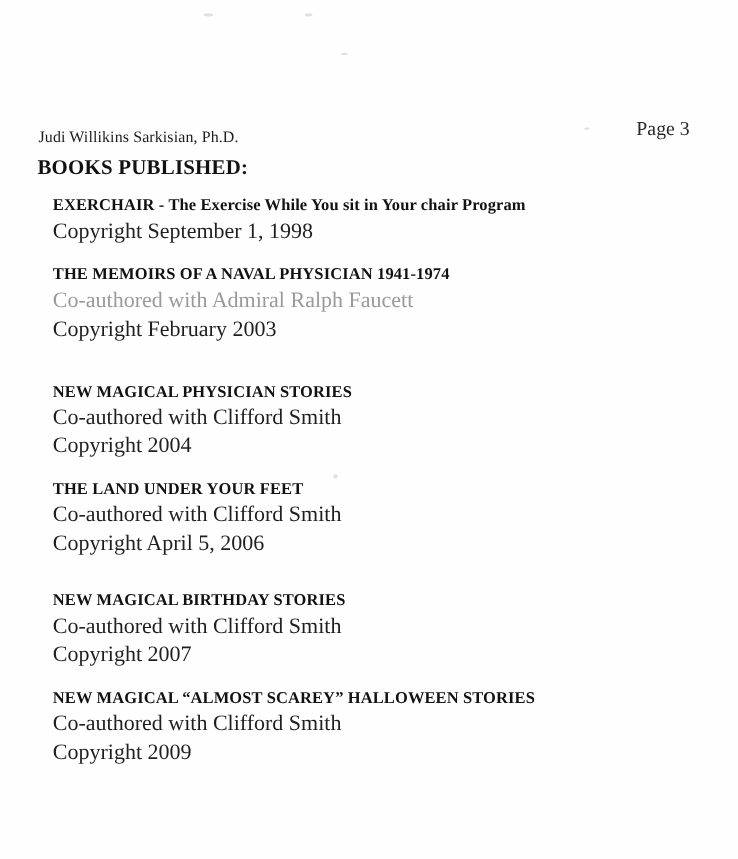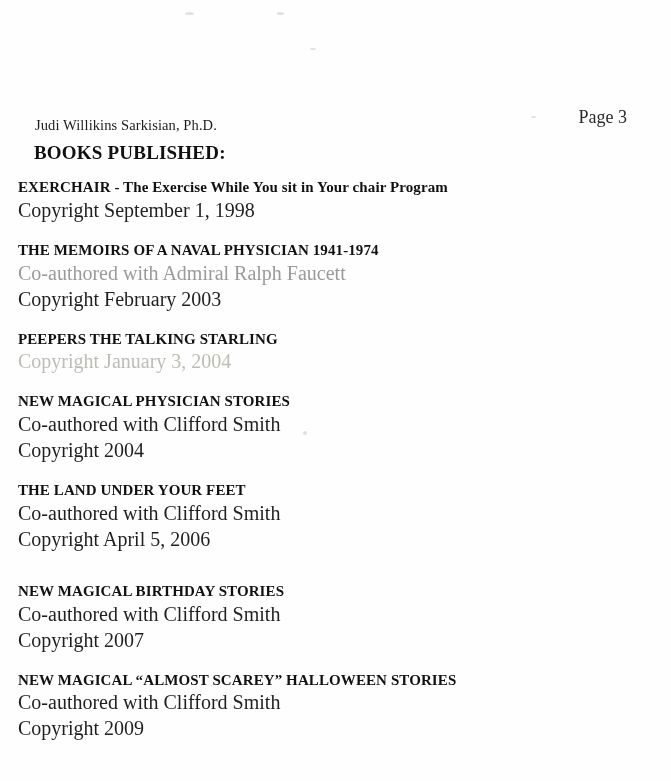--- a/index.html
+++ b/index.html
@@ -65,21 +65,21 @@
     left: 34px;
     top: 142px;
     font-size: 19px;
     font-weight: bold;
     letter-spacing: .2px;
     color: #111;
   }
 
   .entries {
     position: absolute;
-    left: 18px;
+    left: 48px;
     top: 178px;
     width: 580px;
   }
 
   .entry {
     margin-bottom: 0;
   }
   .entry-title {
     font-size: 15px;
     font-weight: bold;
@@ -127,24 +127,20 @@
     </div>
     <div class="gap-1"></div>
 
     <div class="entry">
       <div class="entry-title">THE MEMOIRS OF A NAVAL PHYSICIAN 1941-1974</div>
       <div class="entry-line faded">Co-authored with Admiral Ralph Faucett</div>
       <div class="entry-line">Copyright February  2003</div>
     </div>
     <div class="gap-1"></div>
 
-    <div class="entry">
-      <div class="entry-title">PEEPERS THE TALKING STARLING</div>
-      <div class="entry-line faded-strong">Copyright January 3, 2004</div>
-    </div>
     <div class="gap-1"></div>
 
     <div class="entry">
       <div class="entry-title">NEW MAGICAL PHYSICIAN STORIES</div>
       <div class="entry-line">Co-authored with Clifford Smith</div>
       <div class="entry-line">Copyright 2004</div>
     </div>
     <div class="gap-1"></div>
 
     <div class="entry">

